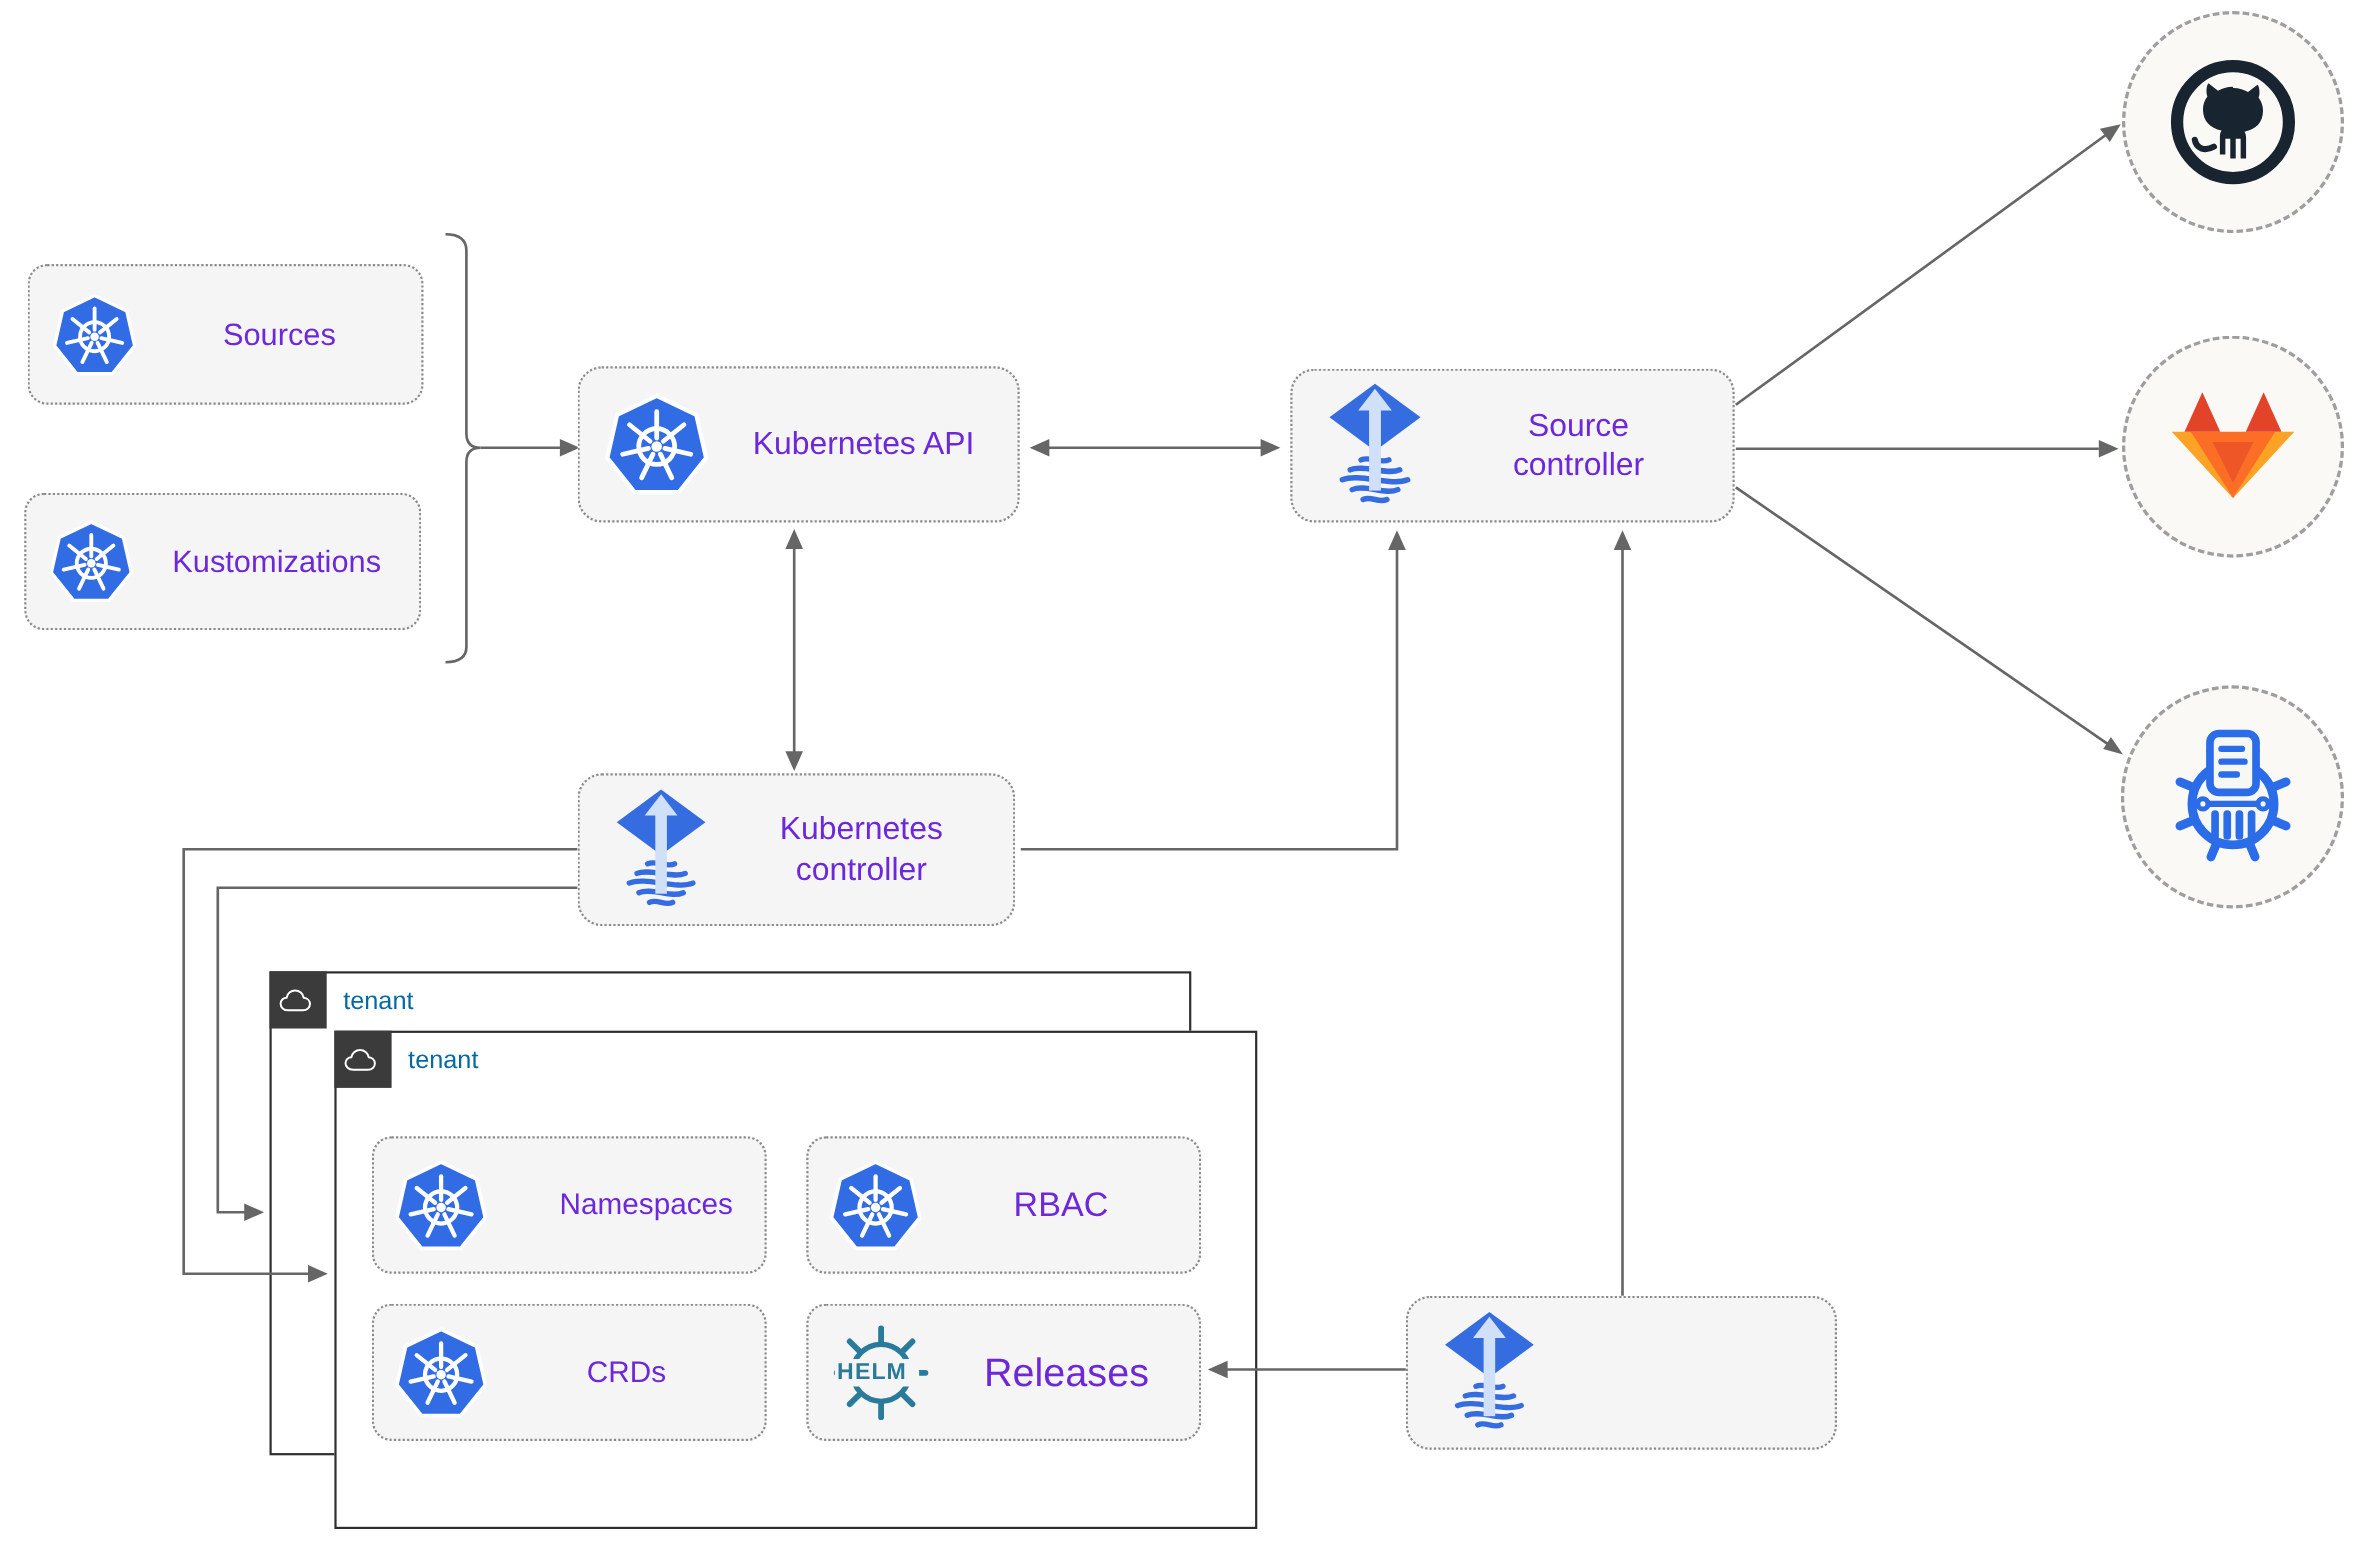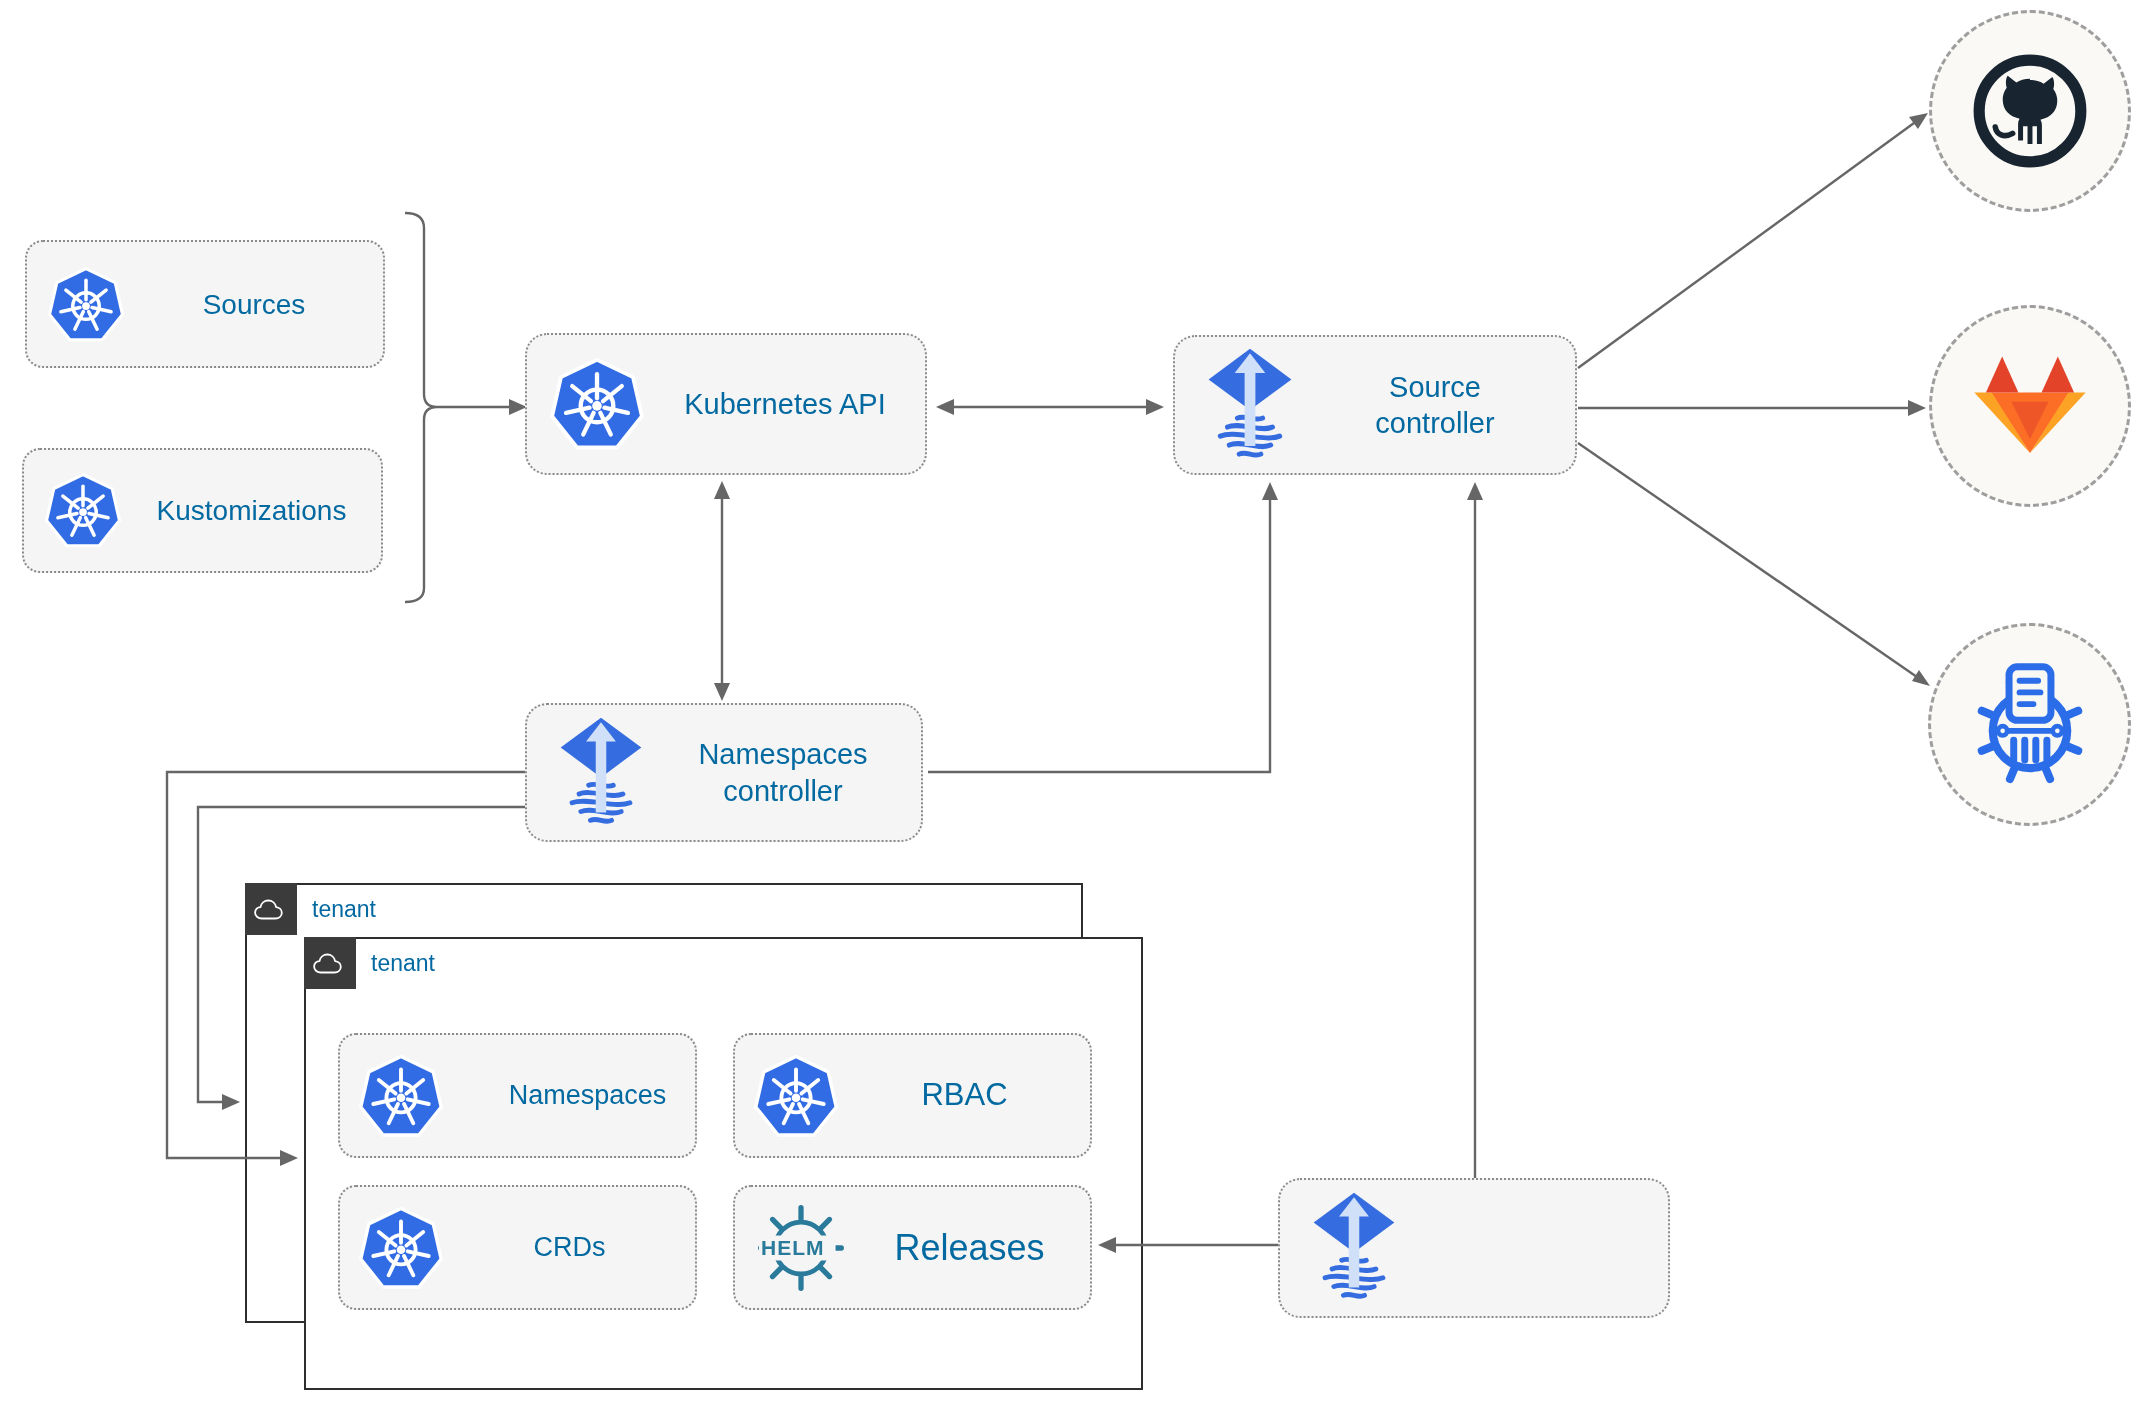--- a/index.html
+++ b/index.html
@@ -7,21 +7,21 @@
     width:2144px;height:1407px;position:relative;background:#ffffff;
     font-family:"Liberation Sans",sans-serif;color:#000;overflow:hidden;
   }
   .layer{position:absolute;left:0;top:0;width:2144px;height:1407px;}
   #connector-layer{z-index:2;pointer-events:none;}
   
   .node{
     position:absolute;background:#f5f5f5;border:2px dotted #8a8a8a;border-radius:18px;
     display:flex;align-items:center;box-sizing:border-box;z-index:3;
   }
-  .node .lbl{flex:1;text-align:center;font-size:28px;line-height:1.25;color:#0369a1;}
+  .node .lbl{flex:1;text-align:center;font-size:28px;line-height:1.25;color:#6d28d9;}
   .node .icon-wrap{flex:0 0 auto;display:flex;align-items:center;justify-content:center;}
   
   .node.big .lbl{font-size:29px;}
   
   .tenantbox{
     position:absolute;background:#ffffff;border:2px solid #2e2e2e;box-sizing:border-box;z-index:1;
   }
   .thdr{
     position:absolute;width:52px;height:52px;background:#3b3b3b;z-index:3;
     display:flex;align-items:center;justify-content:center;
@@ -216,21 +216,21 @@
   </span>
   <span class="lbl" style="padding:0 60px;">Source controller</span>
 </div>
 
 <div class="node big" style="left:525px;top:703px;width:398px;height:139px;border-radius:22px;">
   <span class="icon-wrap" style="margin-left:30px;">
     <svg width="88" height="114">
         <use href="#sym-flux"></use>
       </svg>
   </span>
-  <span class="lbl" style="padding:0 45px;">Namespaces controller</span>
+  <span class="lbl" style="padding:0 45px;">Kubernetes controller</span>
 </div>
 
 <div class="node big" style="left:1278px;top:1178px;width:392px;height:140px;border-radius:22px;">
   <span class="icon-wrap" style="margin-left:30px;">
     <svg width="88" height="114">
         <use href="#sym-flux"></use>
       </svg>
   </span>
 </div>
 

